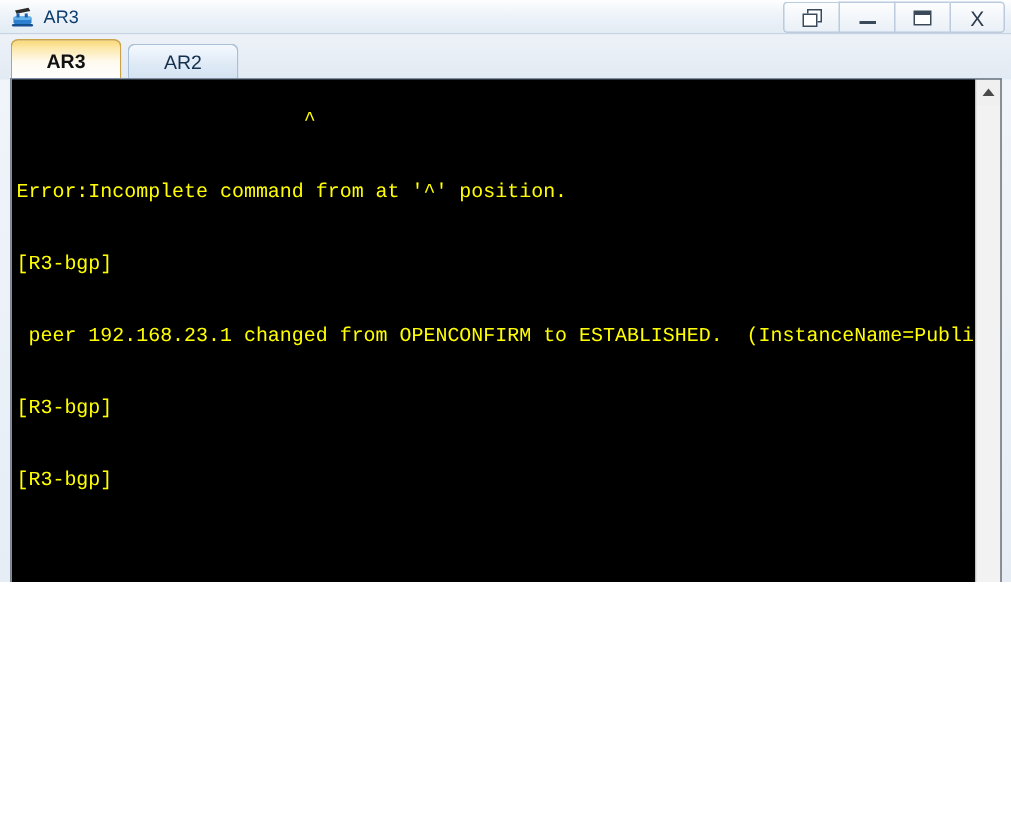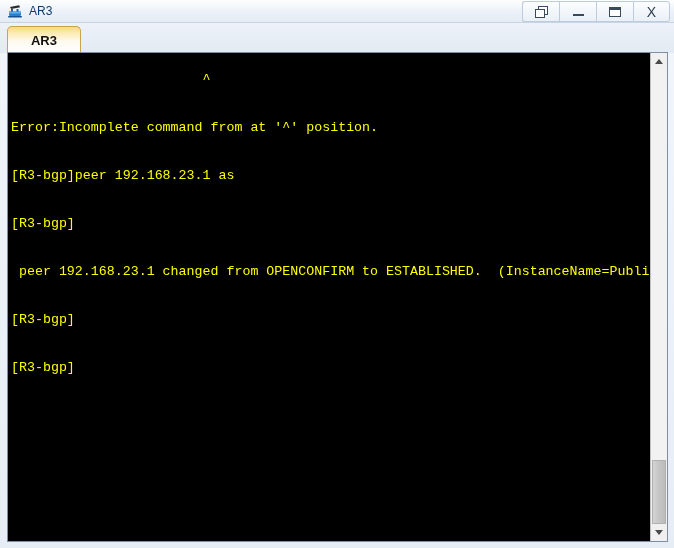--- a/index.html
+++ b/index.html
@@ -12,21 +12,21 @@
     height: 548px;
     overflow: hidden;
     font-family: "Liberation Sans", sans-serif;
   }
 
   
   .window {
     position: absolute;
     left: 0; top: 0;
     width: 674px;
-    height: 548px;
+    height: 388px;
     background: linear-gradient(180deg, #f2f6fb 0%, #e6edf5 100%);
     box-sizing: border-box;
     overflow: hidden;
   }
 
   
   .titlebar {
     position: absolute;
     left: 0; top: 0;
     width: 674px;
@@ -273,29 +273,31 @@
         <span class="glyph-close">X</span>
       </div>
     </div>
   </div>
 
   <div class="tabstrip">
     <div class="tabs">
       <div class="tab active">
         <span>AR3</span>
       </div>
+      <div class="tab">
+        <span>AR2</span>
+      </div>
     </div>
   </div>
 
   <div class="terminal-outer">
     <div class="terminal-inner">
       <div class="console">
         <div class="line">                        ^</div>
         <div class="line">Error:Incomplete command from at '^' position.</div>
-        <div class="line">[R3-bgp]peer 192.168.23.1 as</div>
         <div class="line">[R3-bgp]</div>
         <div class="line"> peer 192.168.23.1 changed from OPENCONFIRM to ESTABLISHED.  (InstanceName=Public</div>
         <div class="line">[R3-bgp]</div>
         <div class="line">[R3-bgp]</div>
         
         
         
         
         
         

